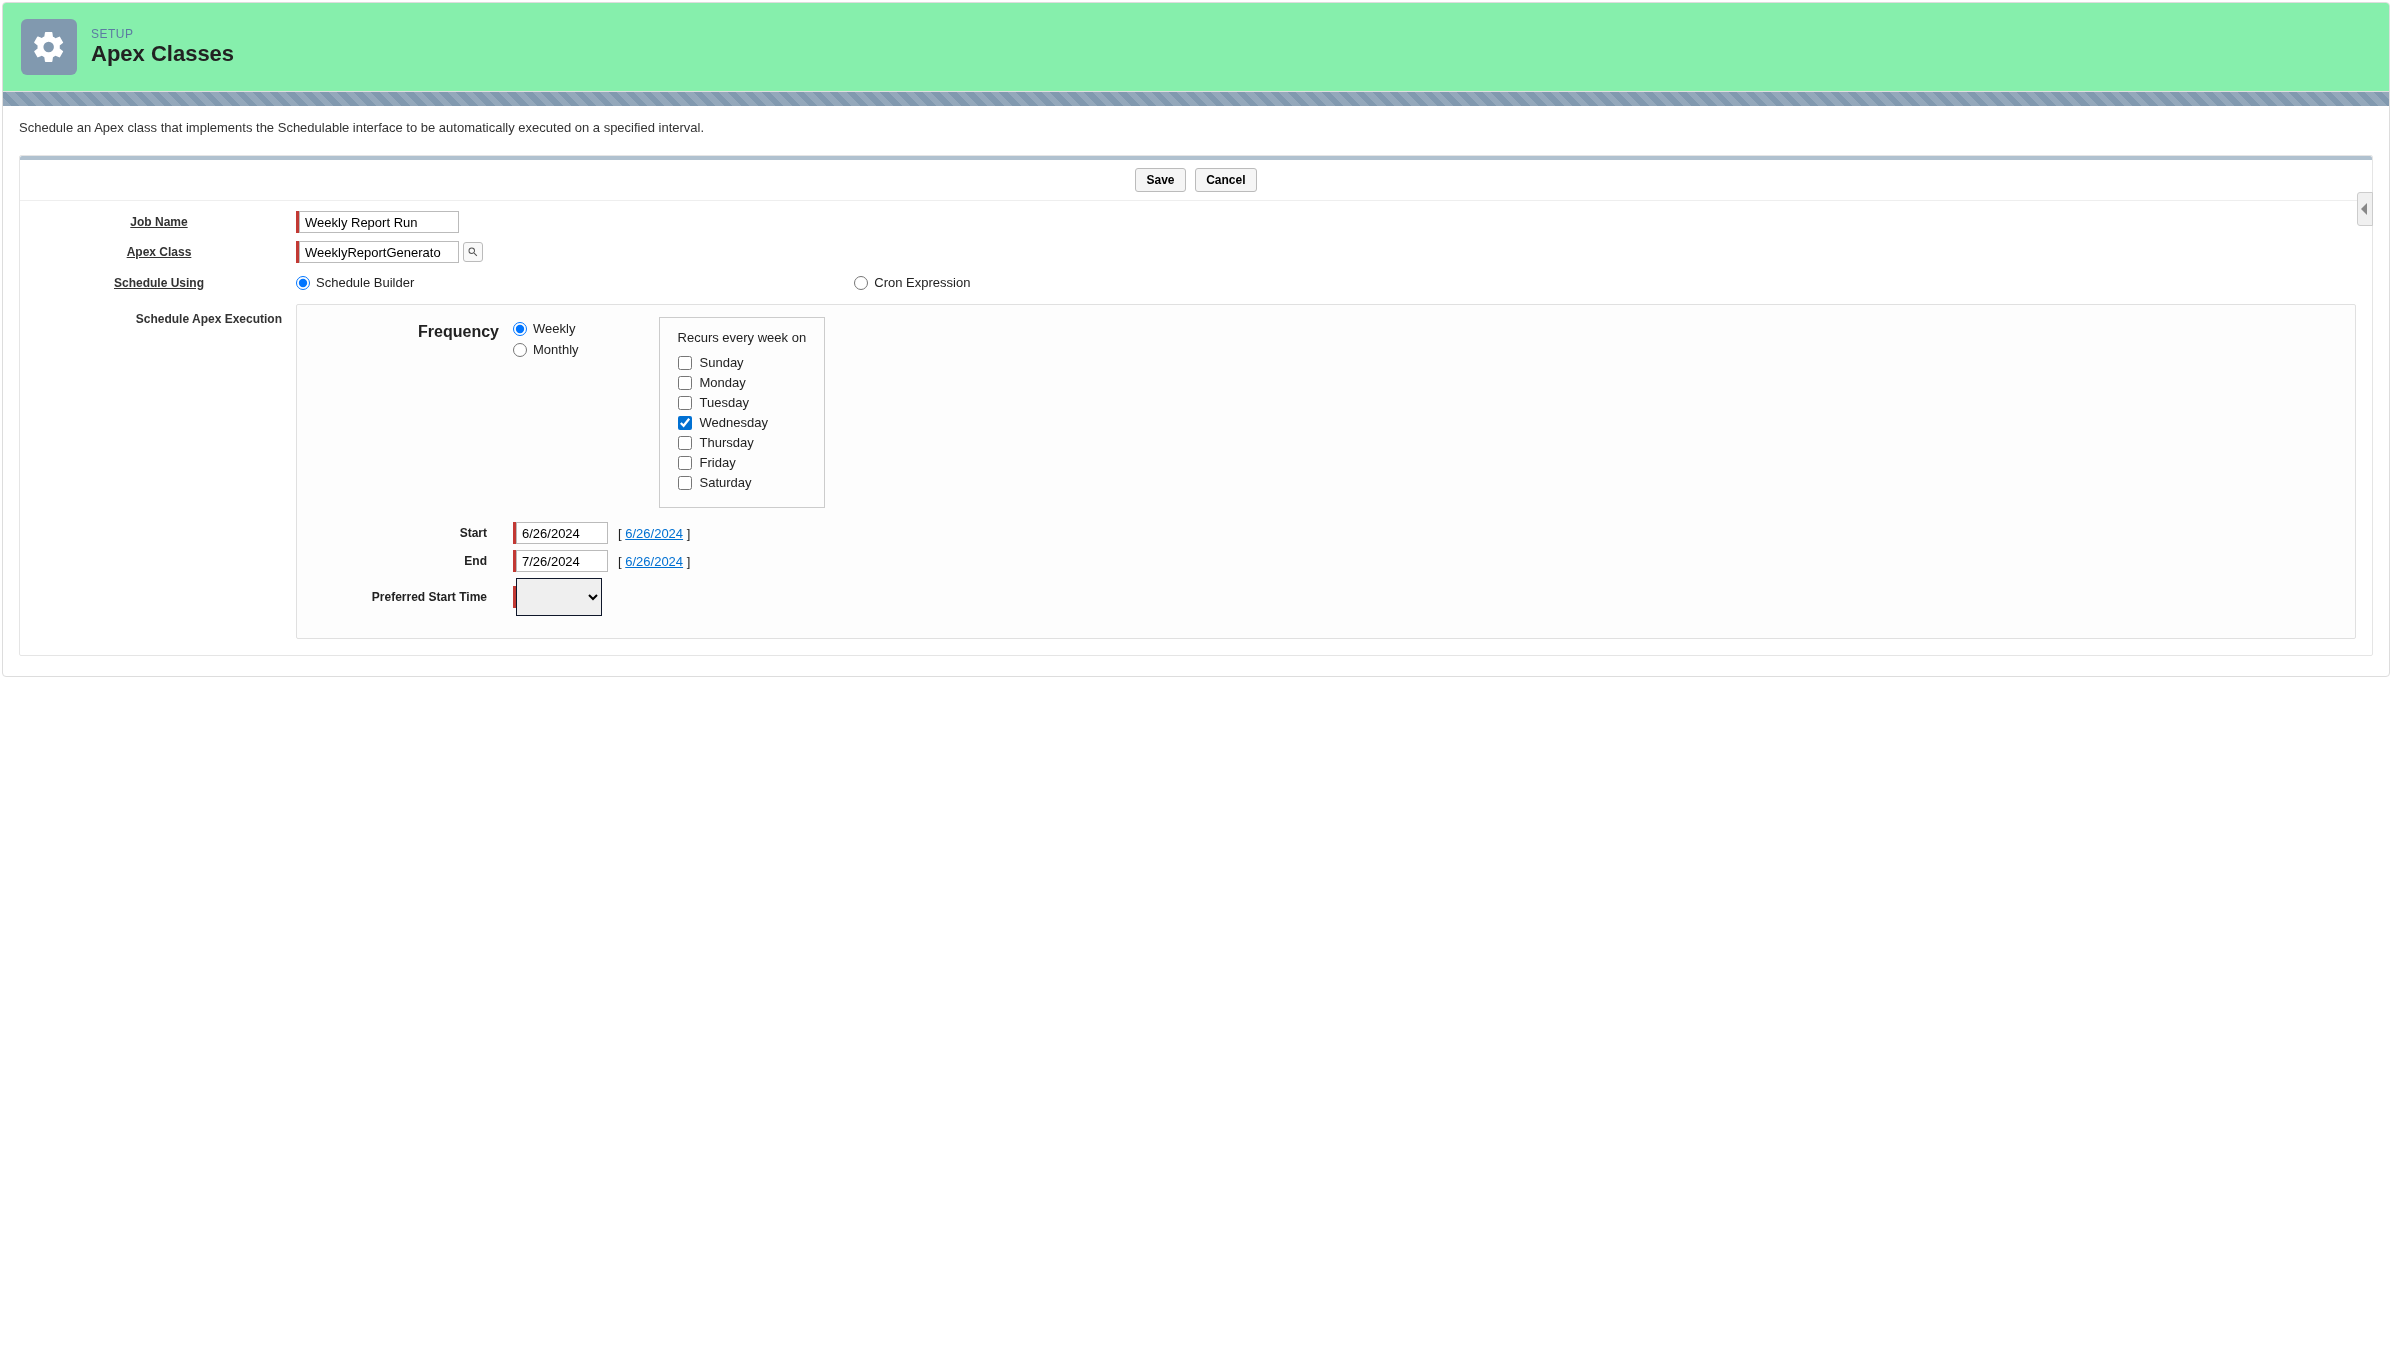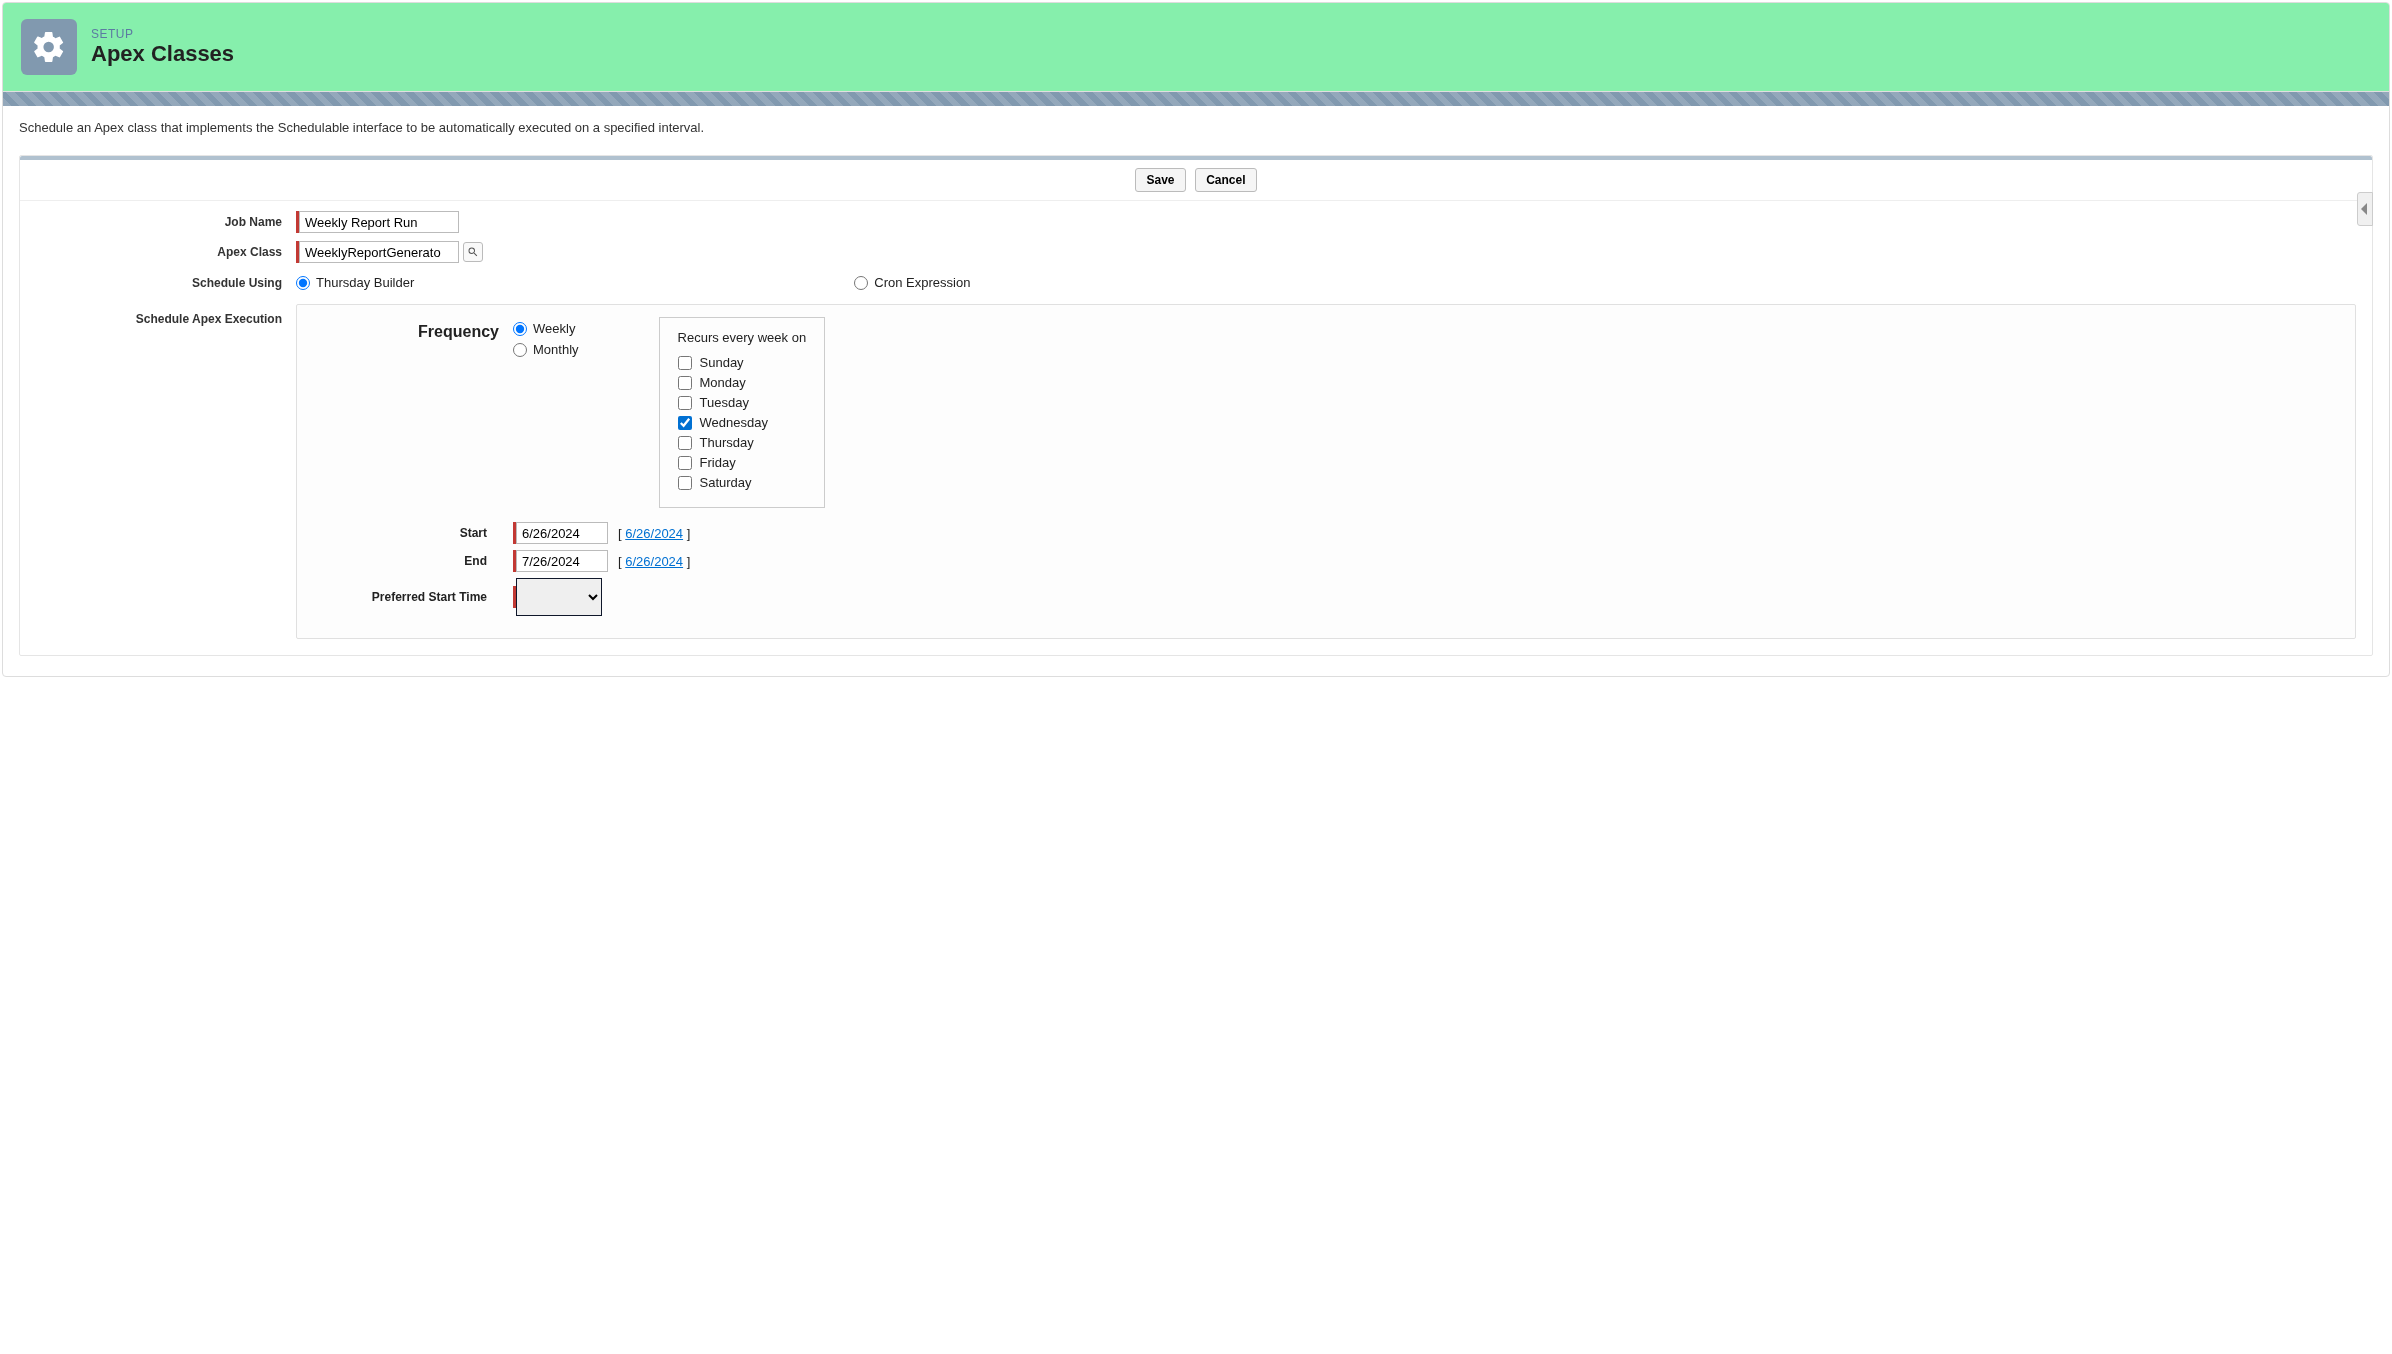--- a/index.html
+++ b/index.html
@@ -123,25 +123,26 @@
   .form-body {
     padding: 10px 16px 16px 16px;
   }
   .form-row {
     display: flex;
     align-items: center;
     margin-bottom: 8px;
   }
   .form-label {
     width: 260px;
-    text-align: right;
+    text-align: center;
     font-size: 12px;
     color: #333;
     font-weight: bold;
     padding-right: 14px;
+    text-decoration: underline;
   }
   .required-bar {
     display: inline-block;
     width: 3px;
     height: 22px;
     background: #c23934;
     vertical-align: middle;
     margin-right: 0;
   }
   .text-input {
@@ -344,21 +345,21 @@
             <svg viewBox="0 0 24 24">
                 <path d="M15.5 14h-.79l-.28-.27A6.471 6.471 0 0016 9.5 6.5 6.5 0 109.5 16c1.61 0 3.09-.59 4.23-1.57l.27.28v.79l5 4.99L20.49 19l-4.99-5zM9.5 14C7.01 14 5 11.99 5 9.5S7.01 5 9.5 5 14 7.01 14 9.5 11.99 14 9.5 14z"></path>
               </svg>
           </span>
         </div>
 
         <div class="radio-row">
           <div class="form-label">Schedule Using</div>
           <label class="radio-option">
             <input type="radio" name="scheduleUsing" checked="" style="">
-            <span>Thursday Builder</span>
+            <span>Schedule Builder</span>
           </label>
           <span class="radio-spacer"></span>
           <label class="radio-option">
             <input type="radio" name="scheduleUsing" style="">
             <span>Cron Expression</span>
           </label>
         </div>
 
         <div class="execution-section">
           <div class="execution-label">Schedule Apex Execution</div>

